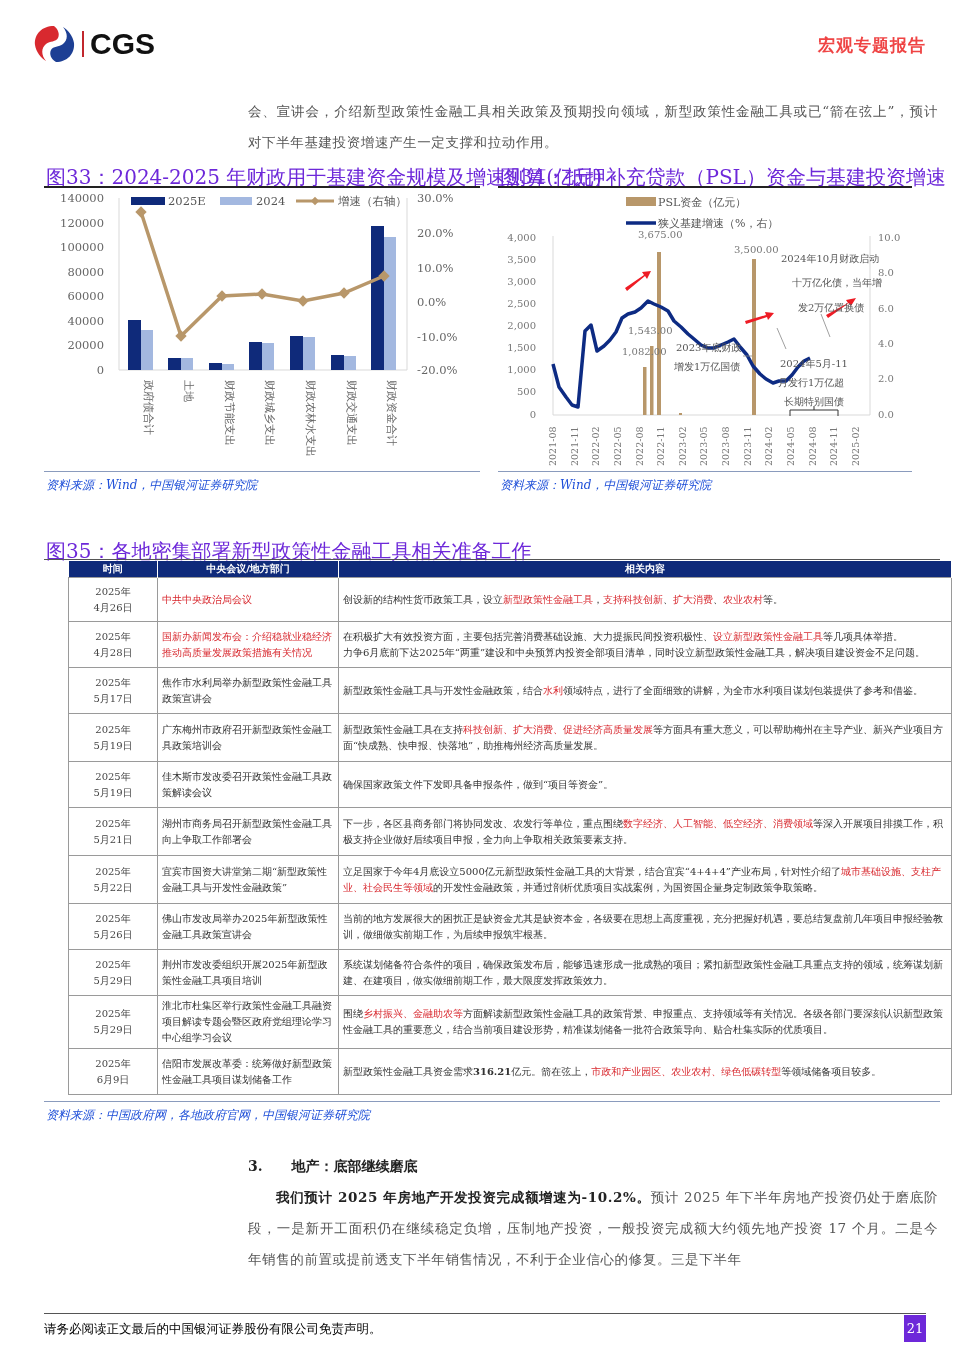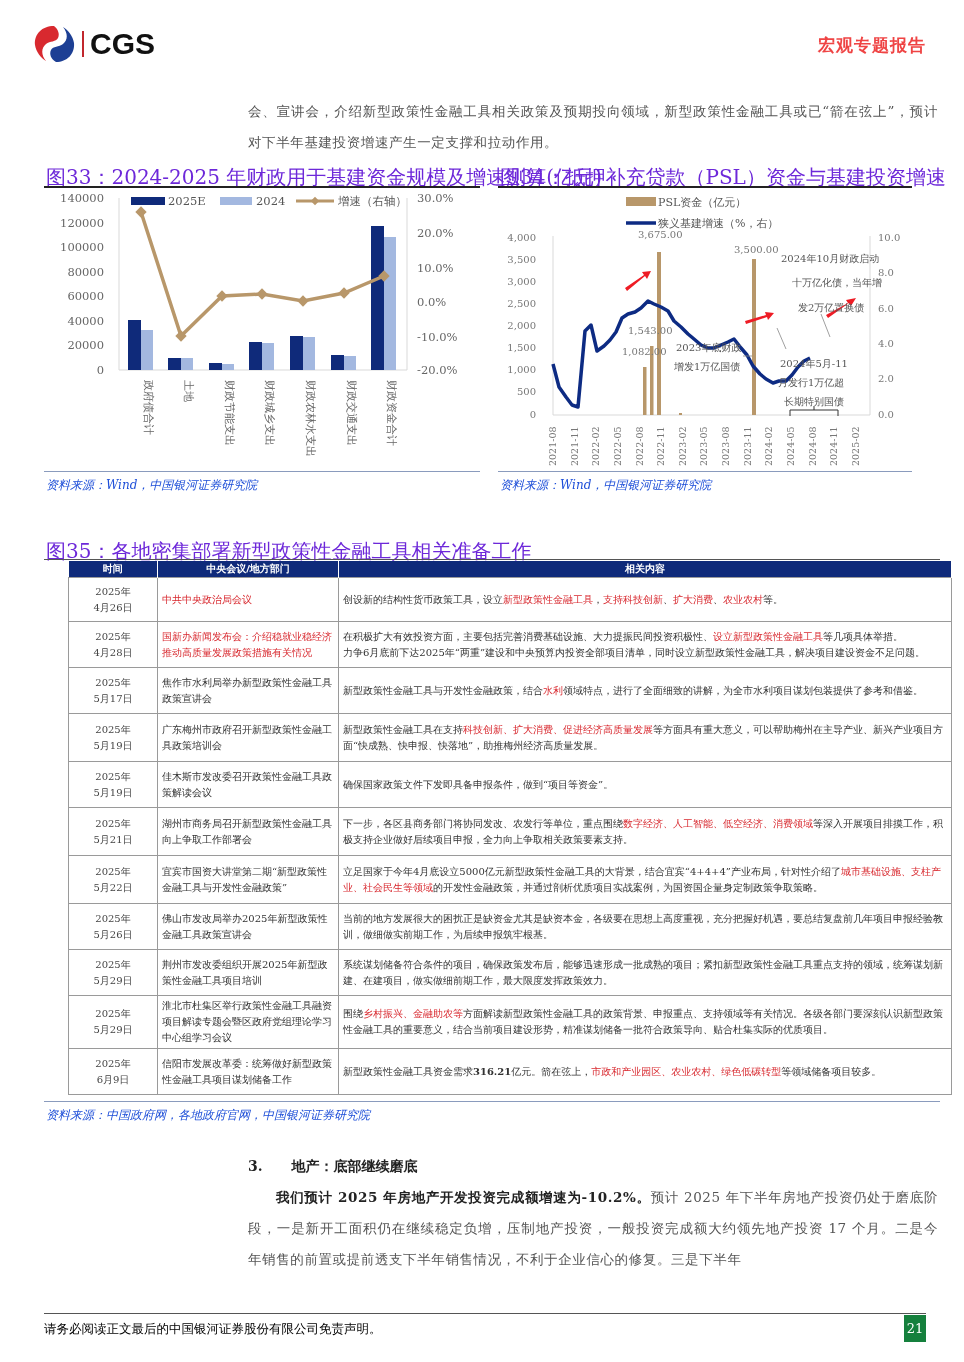--- a/index.html
+++ b/index.html
@@ -19,21 +19,21 @@
   svg text{font-family:"DejaVu Serif","Liberation Serif",serif;}
   table.policy{border-collapse:collapse;font-size:10px;color:#333;}
   table.policy th{background:#0f2a7a;color:#fff;font-size:10px;font-weight:bold;height:16px;padding:0;border-right:1px solid #fff;}
   table.policy td{border:1px solid #9a9a9a;padding:2px 4px;vertical-align:middle;line-height:16px;}
   table.policy td.date{text-align:center;width:80px;color:#444;font-size:10px;}
   table.policy td.dept{width:172px;}
   .red{color:#d8292f;}
   .section-h{left:248px;top:1158px;font-size:14px;font-weight:bold;color:#222;}
   .footer-rule{left:44px;top:1313px;width:882px;height:1px;background:#555;}
   .footer-text{left:44px;top:1321px;font-size:12.5px;color:#000000;}
-  .page-no{left:904px;top:1315px;width:22px;height:27px;background:#15803d;color:#fff;font-size:13px;text-align:center;line-height:27px;}
+  .page-no{left:904px;top:1315px;width:22px;height:27px;background:#6d28d9;color:#fff;font-size:13px;text-align:center;line-height:27px;}
 </style>
 </head>
 <body>
 
 <div class="abs logo">
   <svg class="logo-mark" viewBox="0 0 44 40">
     <path d="M22 2 C10 2 2 10 3 21 C4 28 9 34 14 37 C9 31 9 24 14 20 C18 17 24 18 26 14 C28 10 26 5 22 2 Z" fill="#d8292f"></path>
     <path d="M24 38 C35 38 43 30 42 19 C41 12 36 6 31 3 C36 9 36 16 31 20 C27 23 21 22 19 26 C17 30 19 35 24 38 Z" fill="#1d3f94"></path>
   </svg>
   <span class="logo-sep"></span>

